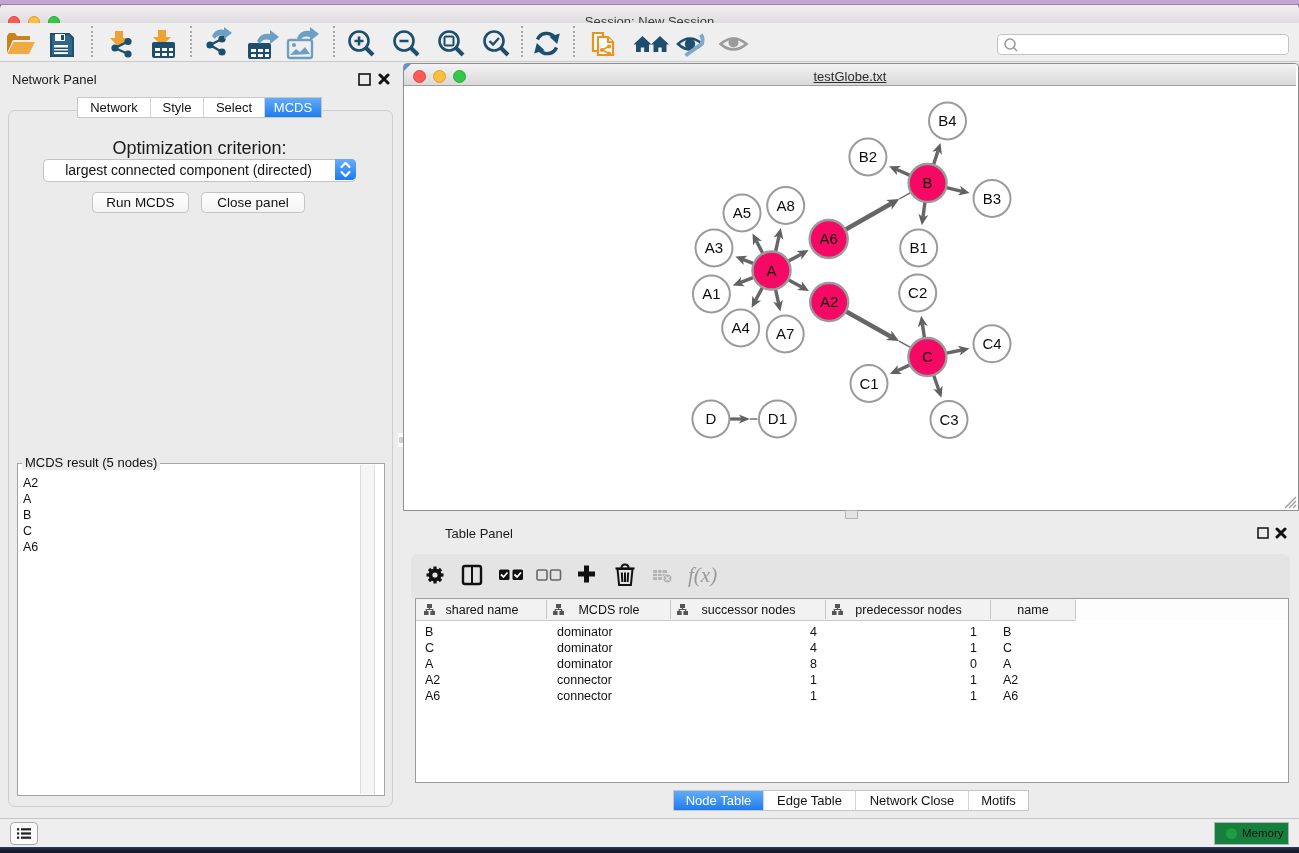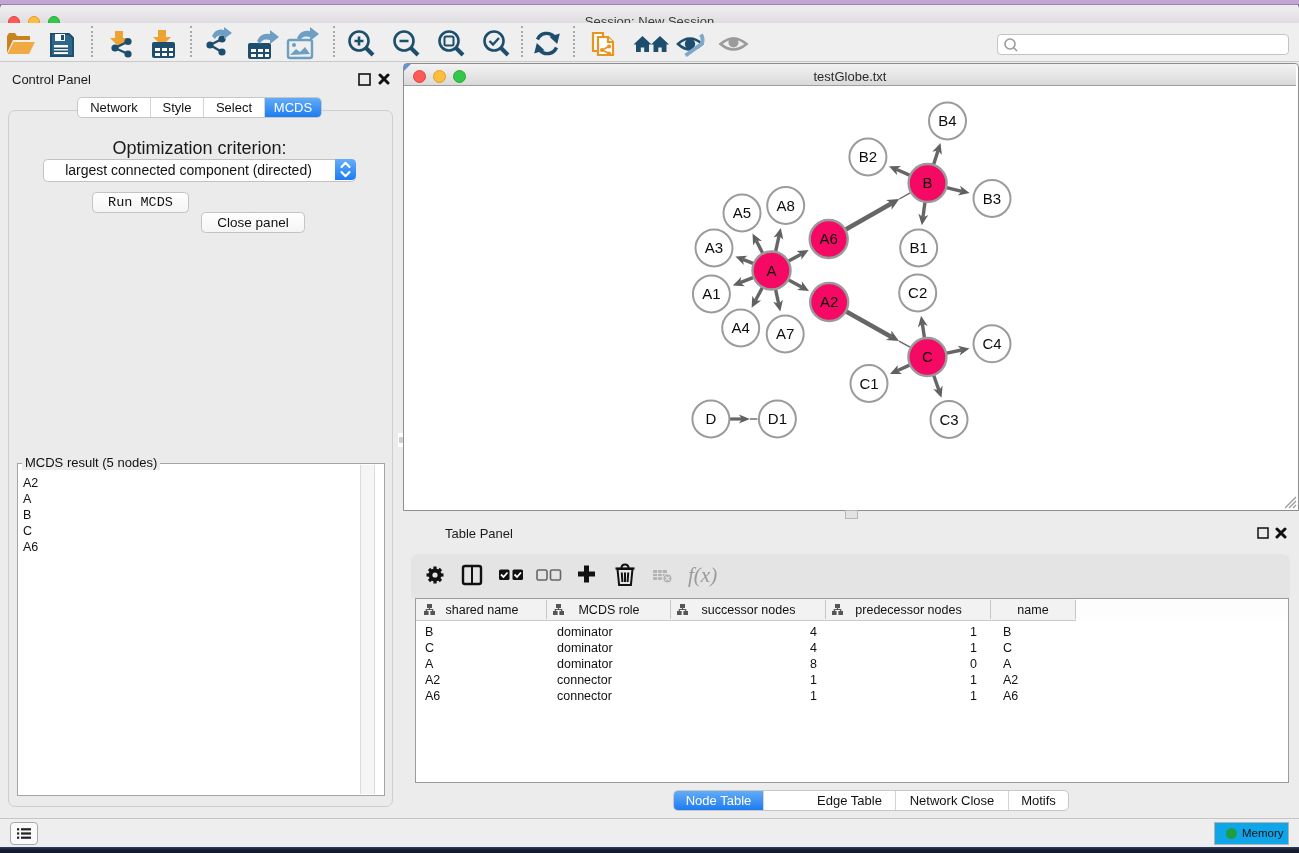--- a/index.html
+++ b/index.html
@@ -15,21 +15,21 @@
   .tl{position:absolute;width:10px;height:10px;border-radius:50%;top:6px;}
   #title-text{position:absolute;top:4px;left:0;width:1299px;text-align:center;
      font-size:13px;color:#3c3c3c;}
   #toolbar{left:0;top:21px;width:1299px;height:38px;background:#efefef;border-bottom:1px solid #c9c9c9;}
   .vsep{position:absolute;top:3px;height:31px;width:0;border-left:2px dotted #a9a9a9;}
   #searchbox{position:absolute;left:997px;top:11px;width:290px;height:19px;background:#fff;
      border:1px solid #c3c3c3;border-radius:4px;}
   
   #cp-title{left:12px;top:70px;font-size:13px;color:#1b1b1b;}
   #cp-box{left:8px;top:108px;width:383px;height:695px;border:1px solid #cecece;border-radius:7px;background:#ebebeb;}
-  .seg{position:absolute;display:flex;border:1px solid #c6c6c6;border-radius:5px;background:#fff;overflow:hidden;height:19px;}
+  .seg{position:absolute;display:flex;border:1px solid #c6c6c6;border-radius:0;background:#fff;overflow:hidden;height:19px;}
   .seg>div{font-size:13px;color:#111;text-align:center;line-height:19px;border-left:1px solid #d4d4d4;}
   .seg>div:first-child{border-left:none;}
   .seg>div.sel{background:linear-gradient(#63acf7,#1d7cf2);color:#fff;}
   #cp-tabs{left:77px;top:95px;width:243px;}
   #opt-label{left:0;top:136px;width:399px;text-align:center;font-size:18px;color:#1a1a1a;}
   #dropdown{left:43px;top:157px;width:311px;height:21px;background:#fff;border:1px solid #c2c2c2;border-radius:4.5px;}
   #dropdown .txt{position:absolute;left:0;right:22px;top:2px;text-align:center;font-size:14px;color:#111;}
   #dropdown .step{position:absolute;right:-1px;top:-1px;width:21px;height:21px;border-radius:0 4.5px 4.5px 0;
       background:linear-gradient(#66aef8,#1c7bf2);}
   .btn{position:absolute;height:19px;background:linear-gradient(#ffffff,#f4f4f4);border:1px solid #c4c4c4;
@@ -37,21 +37,21 @@
   #fieldset{left:17px;top:461px;width:366px;height:331px;border:1px solid #a5a5a5;background:#fff;}
   #fs-legend{left:22px;top:453px;background:#ebebeb;padding:0 3px;font-size:13px;color:#111;}
   #fs-scroll{position:absolute;right:9px;top:1px;bottom:1px;width:13px;background:#f5f5f5;
       border-left:1px solid #dcdcdc;border-right:1px solid #dcdcdc;}
   .fs-item{position:absolute;left:5px;font-size:12.5px;color:#111;}
   
   #netwin{left:403px;top:61px;width:894px;height:446px;border:1px solid #8e8e8e;background:#fff;border-radius:4px 4px 0 0;}
   #net-titlebar{position:absolute;left:0;top:0;width:892px;height:21px;border-radius:3px 3px 0 0;
       background:linear-gradient(#f3f3f3,#d9d9d9);border-bottom:1px solid #9f9f9f;}
   .tl2{position:absolute;width:11px;height:11px;border-radius:50%;top:6px;}
-  #net-title{position:absolute;left:0;top:5px;width:892px;text-align:center;font-size:13px;color:#2c2c2c;}
+  #net-title{position:absolute;left:0;top:5px;width:892px;text-align:center;font-size:13px;color:#2c2c2c;text-decoration:underline;}
 </style>
 </head>
 <body>
 <div class="abs" id="desktop-top"></div>
 <div class="abs" style="left:0;top:847px;width:1299px;height:6px;background:linear-gradient(#31406a,#1a2036 40%,#141829);z-index:4;"></div>
 <div class="abs" id="app">
 <div class="abs" id="titlebar">
   <div class="tl" style="left:8px;background:#fc5b57;border:0.5px solid #e2443f;"></div>
   <div class="tl" style="left:28px;background:#fdbd40;border:0.5px solid #dfa023;"></div>
   <div class="tl" style="left:48px;background:#34c84a;border:0.5px solid #2aa837;"></div>
@@ -158,21 +158,21 @@
 <div class="vsep" style="left:521px;"></div>
 <div class="vsep" style="left:573px;"></div>
 <div id="searchbox">
   <svg width="18" height="17" style="position:absolute;left:4px;top:1px;">
     <circle cx="8" cy="8" r="5" fill="none" stroke="#9a9a9a" stroke-width="1.6"></circle>
     <line x1="11.5" y1="11.5" x2="15" y2="15" stroke="#9a9a9a" stroke-width="1.6"></line>
   </svg>
 </div>
 </div>
 
-<div class="abs" id="cp-title">Control Panel</div>
+<div class="abs" id="cp-title">Network Panel</div>
 <svg class="abs" style="left:358px;top:71px;" width="34" height="14">
   <rect x="1" y="1" width="11" height="11" fill="none" stroke="#111" stroke-width="1.6"></rect>
   <path d="M22 2 l8 8 M30 2 l-8 8" stroke="#111" stroke-width="3" stroke-linecap="round"></path>
 </svg>
 <div class="abs" id="cp-box"></div>
 <div class="seg abs" id="cp-tabs">
   <div style="width:72px;">Network</div>
   <div style="width:52px;">Style</div>
   <div style="width:60px;">Select</div>
   <div class="sel" style="width:56px;">MCDS</div>
@@ -180,22 +180,22 @@
 <div class="abs" id="opt-label">Optimization criterion:</div>
 <div class="abs" id="dropdown">
   <div class="txt">largest connected component (directed)</div>
   <div class="step">
     <svg width="21" height="21">
       <path d="M6.5 8 L10.5 3.8 L14.5 8" fill="none" stroke="#fff" stroke-width="2.1" stroke-linecap="round" stroke-linejoin="round"></path>
       <path d="M6.5 13 L10.5 17.2 L14.5 13" fill="none" stroke="#fff" stroke-width="2.1" stroke-linecap="round" stroke-linejoin="round"></path>
     </svg>
   </div>
 </div>
-<div class="btn abs" style="left:92px;top:190px;width:95px;font-family:Liberation Mono, monospace;">Run MCDS</div>
-<div class="btn abs" style="left:201px;top:190px;width:102px;margin-top:20px;">Close panel</div>
+<div class="btn abs" style="left:92px;top:190px;width:95px;">Run MCDS</div>
+<div class="btn abs" style="left:201px;top:190px;width:102px;">Close panel</div>
 <div class="abs" id="fieldset">
   <div id="fs-scroll"></div>
   <div class="fs-item" style="top:473px;position:absolute;left:5px;top:12px;">A2</div>
   <div class="fs-item" style="left:5px;top:28px;">A</div>
   <div class="fs-item" style="left:5px;top:44px;">B</div>
   <div class="fs-item" style="left:5px;top:60px;">C</div>
   <div class="fs-item" style="left:5px;top:76px;">A6</div>
 </div>
 <div class="abs" id="fs-legend">MCDS result (5 nodes)</div>
 
@@ -435,35 +435,35 @@
     <text x="9" y="101">A6</text>
         <text x="141" y="101">connector</text>
         <text x="401" y="101" text-anchor="end">1</text>
         <text x="561" y="101" text-anchor="end">1</text>
         <text x="587" y="101">A6</text>
   </g>
 </svg>
 
 <div class="seg abs" style="left:673px;top:788px;">
   <div class="sel" style="width:89px;">Node Table</div>
-  <div style="width:91px;padding-left:40px;">Edge Table</div>
+  <div style="width:91px;">Edge Table</div>
   <div style="width:112px;">Network Close</div>
   <div style="width:59px;">Motifs</div>
 </div>
 
 <div class="abs" style="left:0;top:816px;width:1299px;height:29px;background:#eeeeee;border-top:1px solid #c6c6c6;"></div>
 <div class="abs" style="left:10px;top:820px;width:26px;height:21px;background:#fafafa;border:1px solid #a8a8a8;border-radius:4px;">
   <svg width="26" height="21">
     <g fill="#222">
       <rect x="6" y="5.2" width="2.2" height="2.2"></rect>
           <rect x="10" y="5.2" width="10" height="2.2"></rect>
       <rect x="6" y="9.4" width="2.2" height="2.2"></rect>
           <rect x="10" y="9.4" width="10" height="2.2"></rect>
       <rect x="6" y="13.6" width="2.2" height="2.2"></rect>
           <rect x="10" y="13.6" width="10" height="2.2"></rect>
     </g>
   </svg>
 </div>
-<div class="abs" style="left:1214px;top:820px;width:73px;height:21px;background:#0ea5e9;border:1px solid #b3b3b3;">
+<div class="abs" style="left:1214px;top:820px;width:73px;height:21px;background:#15803d;border:1px solid #b3b3b3;">
   <div style="position:absolute;left:11px;top:5px;width:11px;height:11px;border-radius:50%;background:#1e9e40;"></div>
   <div style="position:absolute;left:27px;top:4px;font-size:11.5px;color:#111;">Memory</div>
 </div>
 </div>
 
 </body></html>

